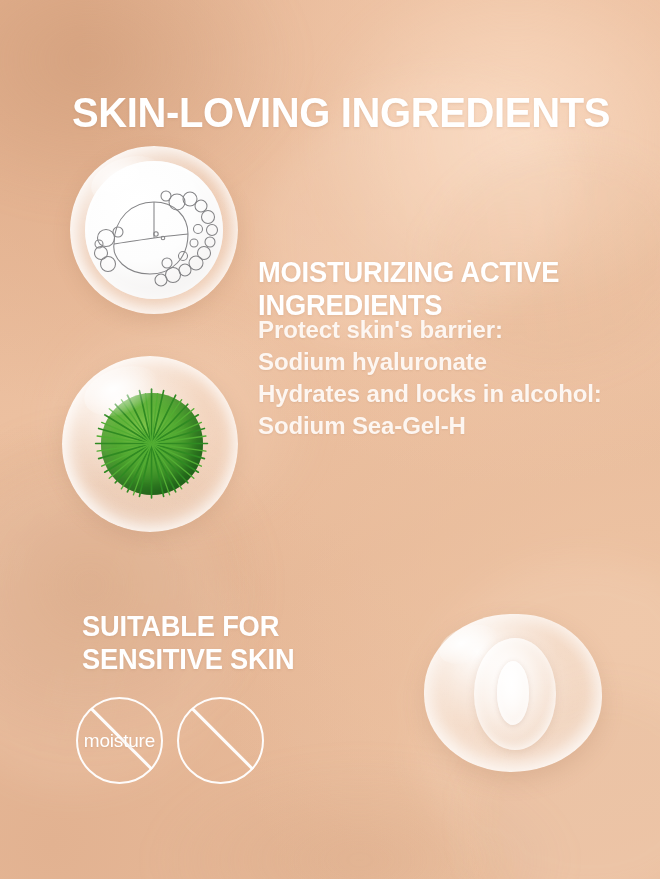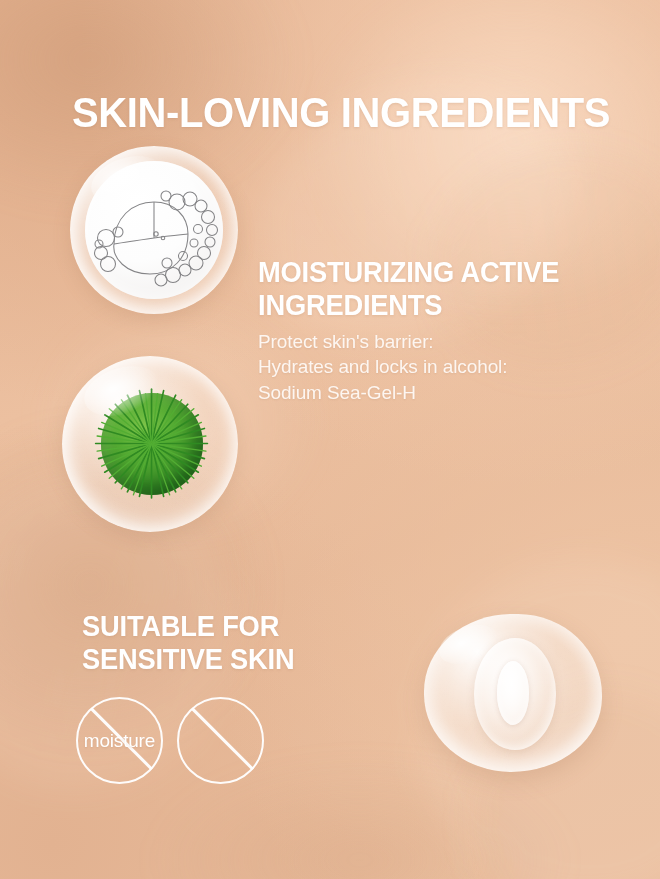--- a/index.html
+++ b/index.html
@@ -84,25 +84,25 @@
     color: #ffffff;
     letter-spacing: -0.2px;
     transform: scaleX(.94);
     transform-origin: left top;
     text-shadow: 0 1px 3px rgba(150,100,70,.16);
   }
 
   .body-copy {
     position: absolute;
     left: 258px;
-    top: 329px;
+    top: 314px;
     width: 350px;
-    font-size: 19px;
+    font-size: 24px;
     line-height: 1.33;
-    font-weight: 400;
+    font-weight: 700;
     color: #fdf6f1;
     letter-spacing: -0.1px;
     text-shadow: 0 1px 2px rgba(150,100,70,.14);
   }
   .body-copy div { white-space: nowrap; }
 
   .subhead2 {
     position: absolute;
     left: 82px;
     top: 586px;
@@ -360,20 +360,21 @@
     </div>
   </div>
 
   <h2 class="subhead">
     <div>MOISTURIZING ACTIVE</div>
     <div>INGREDIENTS</div>
   </h2>
 
   <div class="body-copy">
     <div>Protect skin's barrier:</div>
+    <div>Sodium hyaluronate</div>
     <div>Hydrates and locks in alcohol:</div>
     <div>Sodium Sea-Gel-H</div>
   </div>
 
   <h2 class="subhead2">
     <div>SUITABLE FOR</div>
     <div>SENSITIVE SKIN</div>
   </h2>
 
   <div class="badges">

